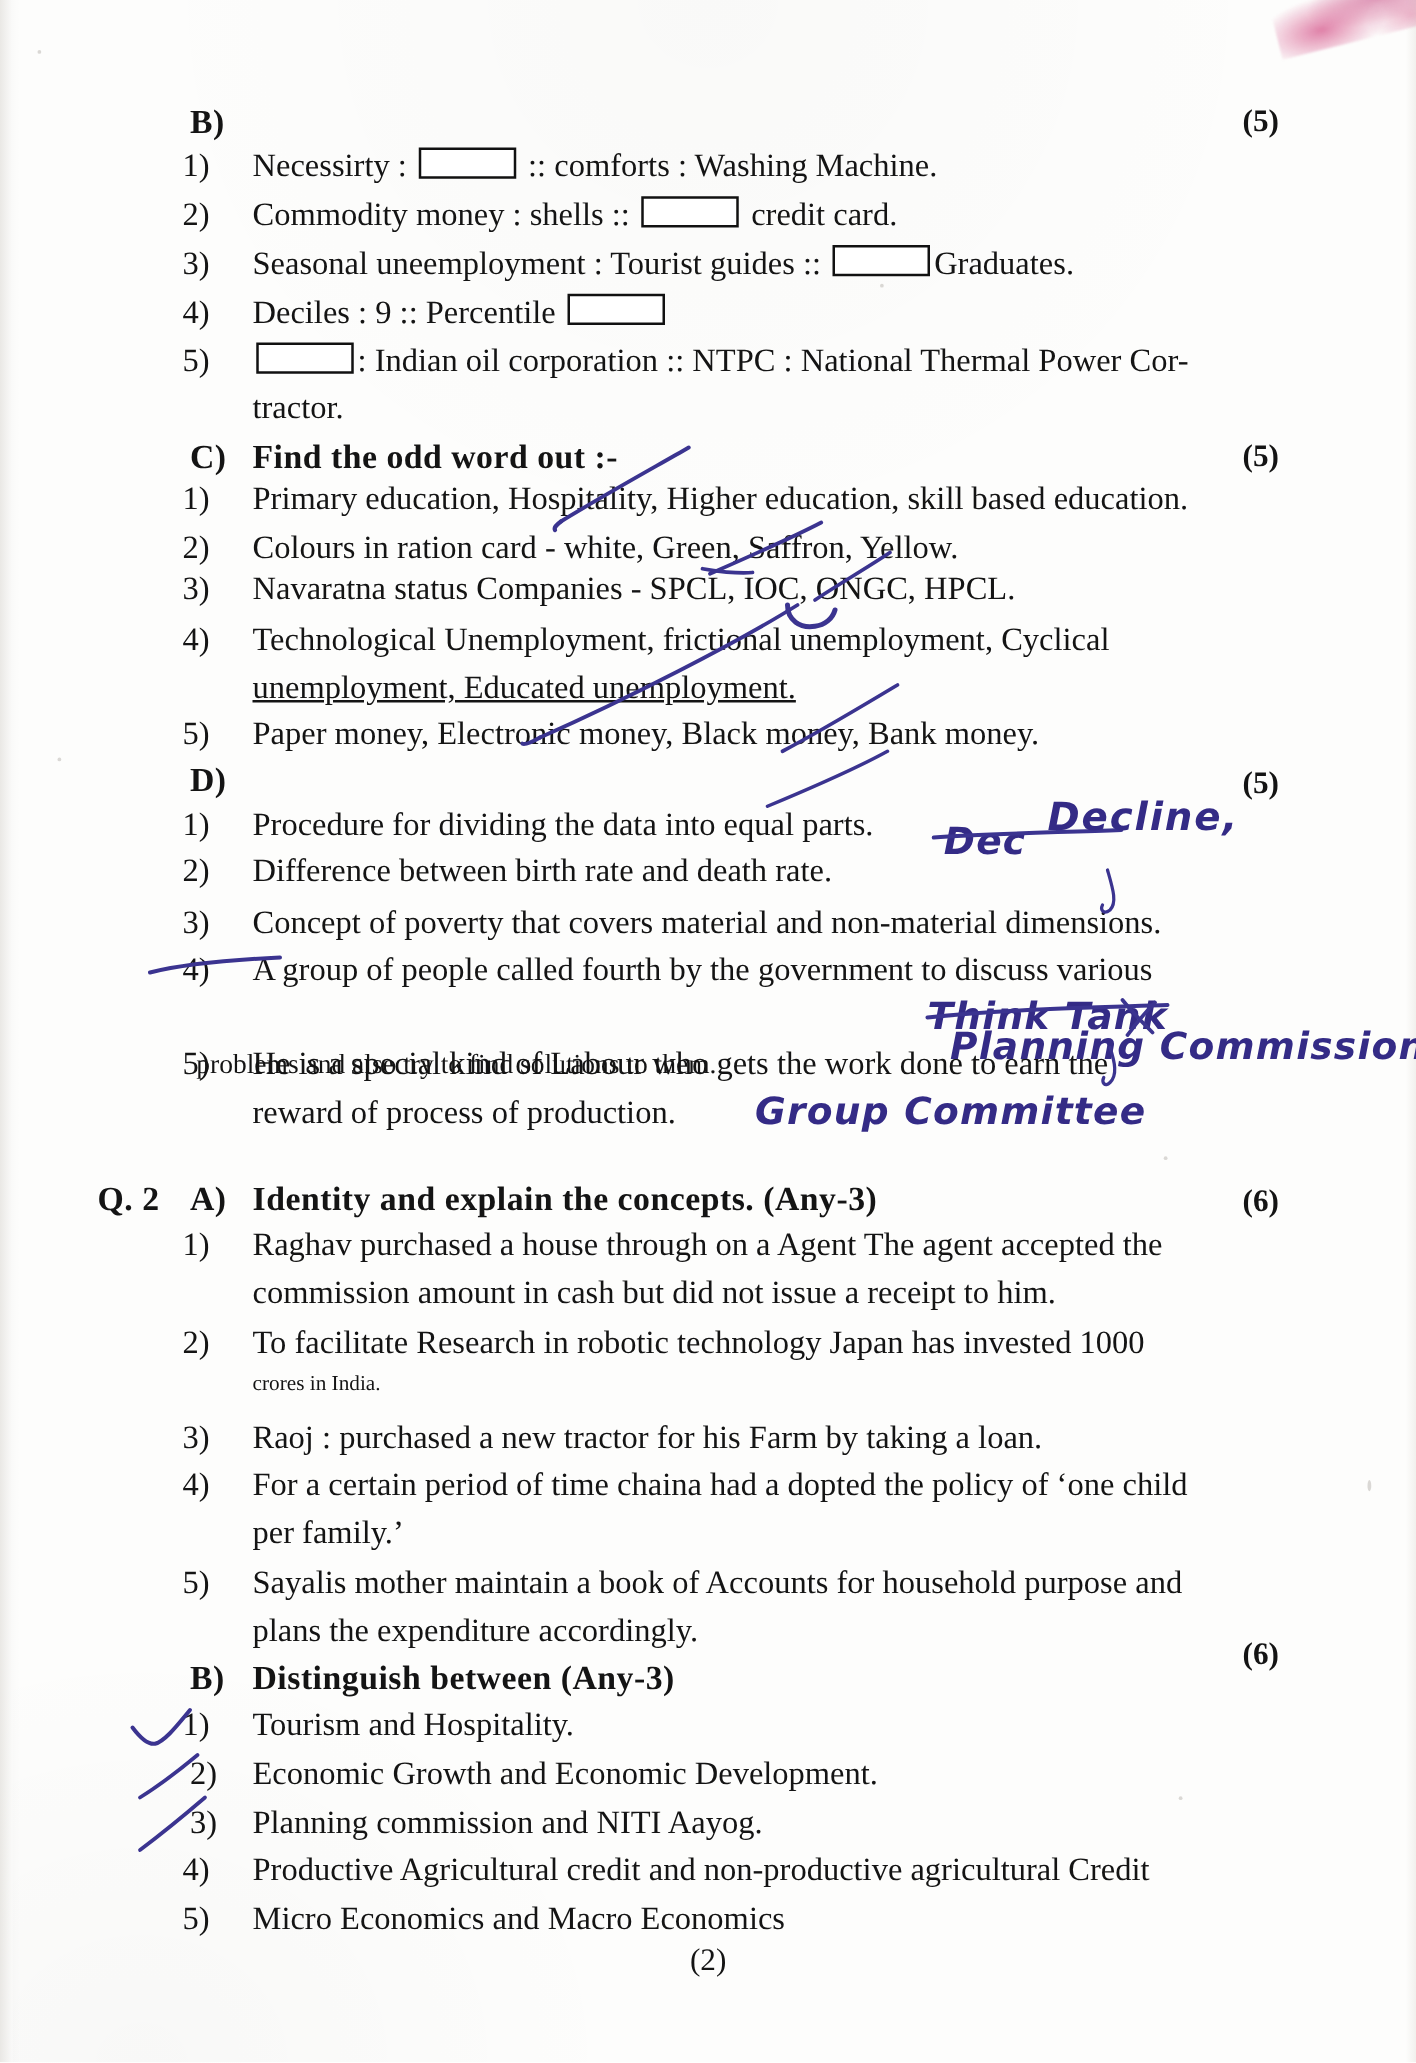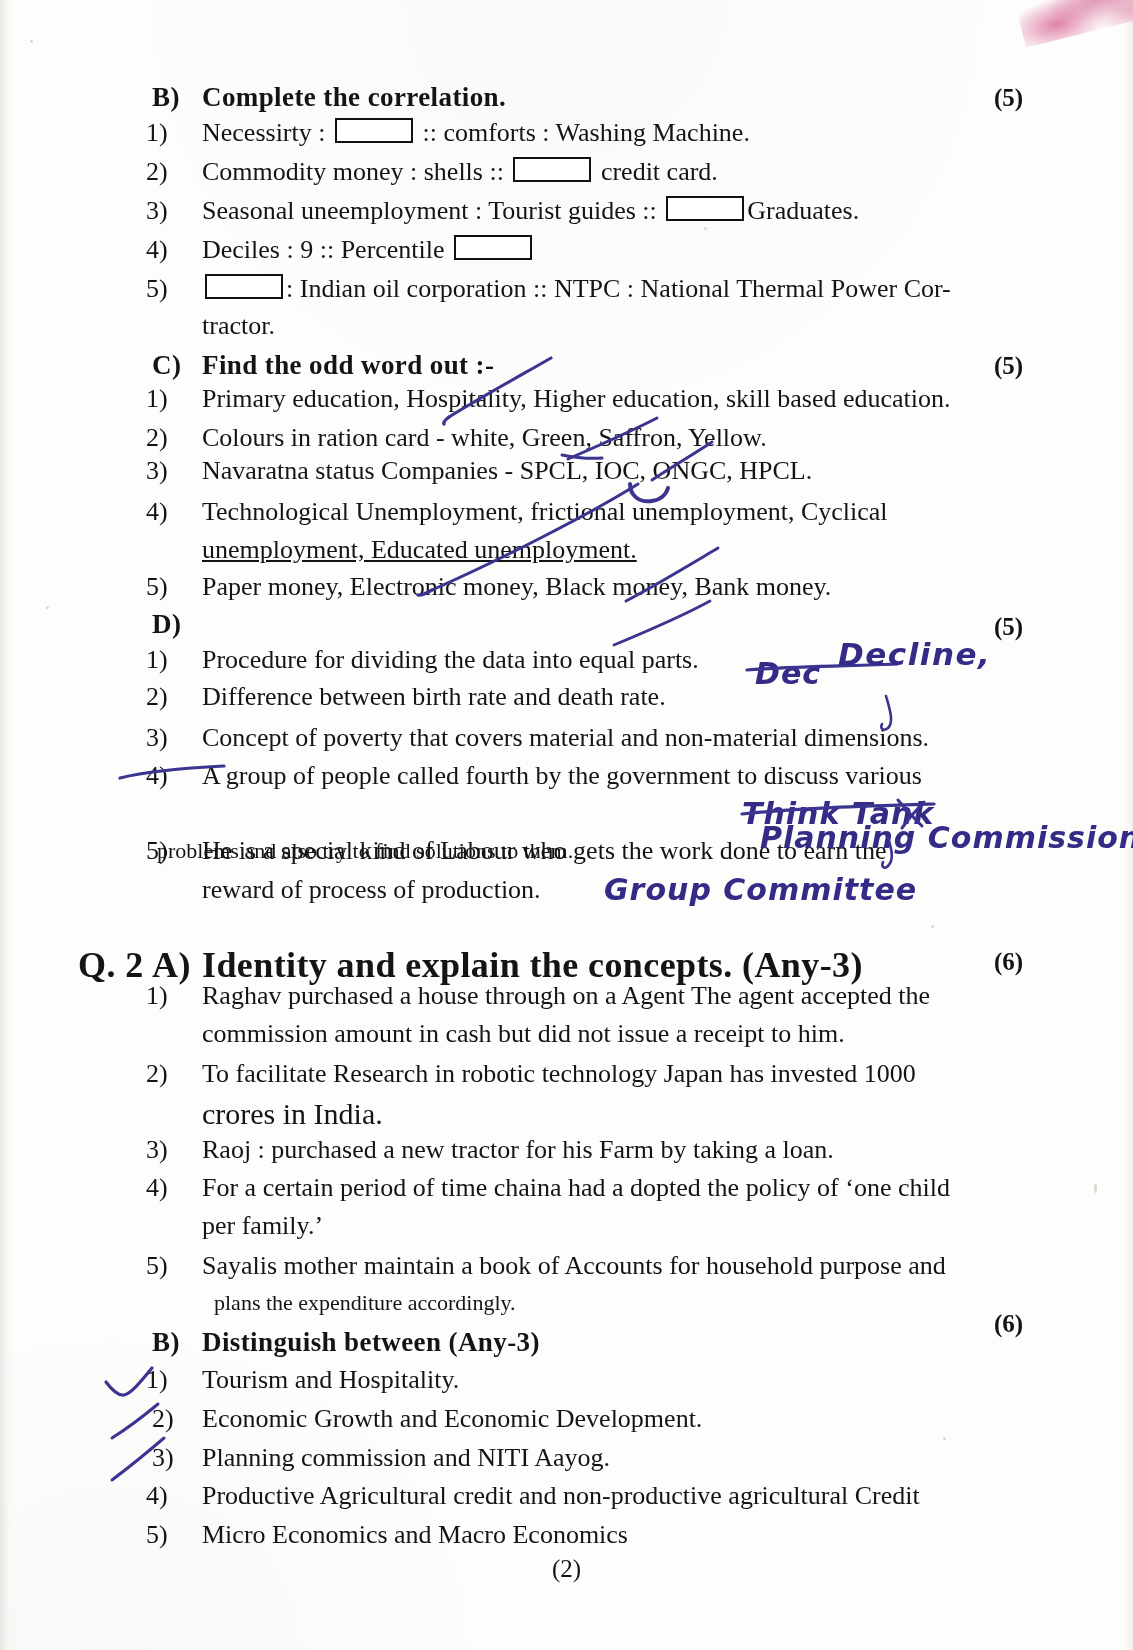--- a/index.html
+++ b/index.html
@@ -139,21 +139,20 @@
   <div class="speck" style="left:46px;  top:606px; width:3px; height:3px;"></div>
   <div class="speck" style="left:1094px;top:1184px;width:3px; height:9px;"></div>
   <div class="speck" style="left:704px; top:227px; width:3px; height:3px;"></div>
   <div class="speck" style="left:931px; top:925px; width:3px; height:3px;"></div>
   <div class="speck" style="left:943px; top:1437px;width:3px; height:3px;"></div>
 
   <div class="doc">
 
     <div class="row sec-head" style="left:152px; top:82px; font-size:27px;">
       <span class="marker" style="width:50px;">B)</span>
-      <span class="body-text">Complete the correlation.</span>
     </div>
     <div class="marks" style="left:994px; top:84px;">(5)</div>
 
     <div class="row" style="left:146px; top:118px; font-size:26px; width:900px;">
       <span class="marker" style="width:56px;">1)</span>
       <span class="body-text">
         <span>Necessirty : </span><span class="blankbox"></span><span> :: comforts : Washing Machine.</span>
       </span>
     </div>
 
@@ -235,55 +234,55 @@
       <span class="marker" style="width:56px;">4)</span>
       <span class="body-text">A group of people called fourth by the government to discuss various</span>
     </div>
     <div class="cont" style="left:157px; top:797px; font-size:22px;margin-top:41px;">problems and also try to find solutions to them.</div>
     <div class="row" style="left:146px; top:836px; font-size:26px; width:940px;">
       <span class="marker" style="width:56px;">5)</span>
       <span class="body-text">He is a special kind of Labour who gets the work done to earn the</span>
     </div>
     <div class="cont" style="left:202px; top:875px; font-size:26px;">reward of process of production.</div>
 
-    <div class="row sec-head" style="left:78px; top:944px; font-size:36px;">
+    <div class="row sec-head" style="left:78px; top:944px; font-size:27px;">
       <span class="marker qlabel" style="width:74px;">Q. 2</span>
       <span class="marker" style="width:50px;">A)</span>
       <span class="body-text">Identity and explain the concepts. (Any-3)</span>
     </div>
     <div class="marks" style="left:994px; top:948px;">(6)</div>
 
     <div class="row" style="left:146px; top:981px; font-size:26px; width:940px;">
       <span class="marker" style="width:56px;">1)</span>
       <span class="body-text">Raghav purchased a house through on a Agent The agent accepted the</span>
     </div>
     <div class="cont" style="left:202px; top:1019px; font-size:26px;">commission amount in cash but did not issue a receipt to him.</div>
 
     <div class="row" style="left:146px; top:1059px; font-size:26px; width:940px;">
       <span class="marker" style="width:56px;">2)</span>
       <span class="body-text">To facilitate Research in robotic technology Japan has invested 1000</span>
     </div>
-    <div class="cont" style="left:202px; top:1097px; font-size:30px;text-align:right;">crores in India.</div>
+    <div class="cont" style="left:202px; top:1097px; font-size:17px;text-align:right;">crores in India.</div>
 
     <div class="row" style="left:146px; top:1135px; font-size:26px; width:940px;">
       <span class="marker" style="width:56px;">3)</span>
       <span class="body-text">Raoj : purchased a new tractor for his Farm by taking a loan.</span>
     </div>
 
     <div class="row" style="left:146px; top:1173px; font-size:26px; width:950px;">
       <span class="marker" style="width:56px;">4)</span>
       <span class="body-text">For a certain period of time chaina had a dopted the policy of ‘one child</span>
     </div>
     <div class="cont" style="left:202px; top:1211px; font-size:26px;">per family.’</div>
 
     <div class="row" style="left:146px; top:1251px; font-size:26px; width:950px;">
       <span class="marker" style="width:56px;">5)</span>
       <span class="body-text">Sayalis mother maintain a book of Accounts for household purpose and</span>
     </div>
-    <div class="cont" style="left:214px; top:1290px; font-size:22px;">plans the expenditure accordingly.</div>
+    <div class="cont" style="left:202px; top:1290px; font-size:26px;">plans the expenditure accordingly.</div>
 
     <div class="row sec-head" style="left:152px; top:1327px; font-size:27px;">
       <span class="marker" style="width:50px;">B)</span>
       <span class="body-text">Distinguish between (Any-3)</span>
     </div>
     <div class="marks" style="left:994px; top:1310px;">(6)</div>
 
     <div class="row" style="left:146px; top:1365px; font-size:26px; width:940px;">
       <span class="marker" style="width:56px;">1)</span>
       <span class="body-text">Tourism and Hospitality.</span>

